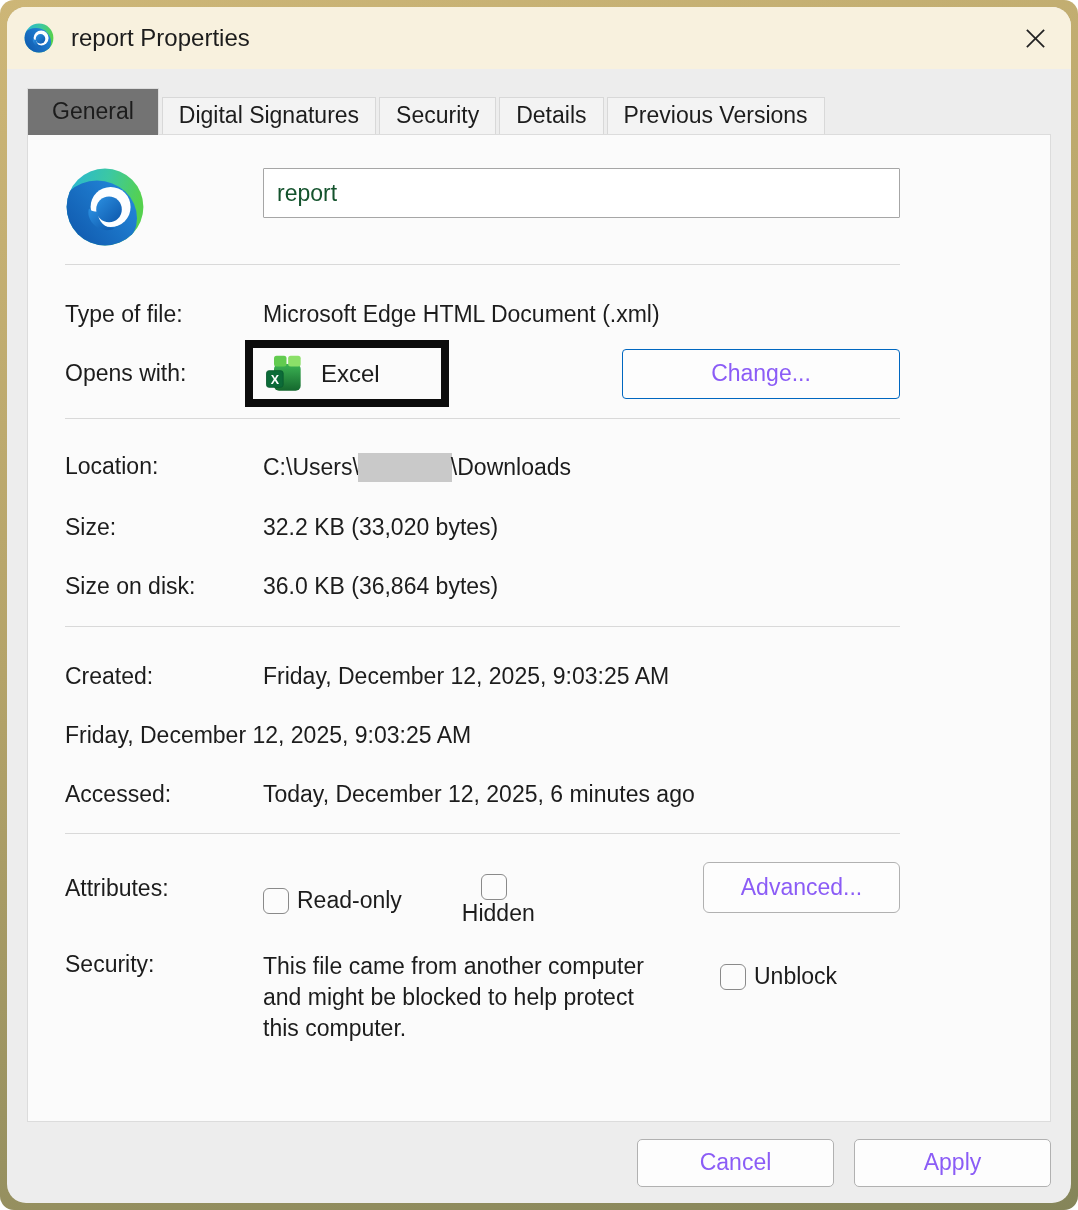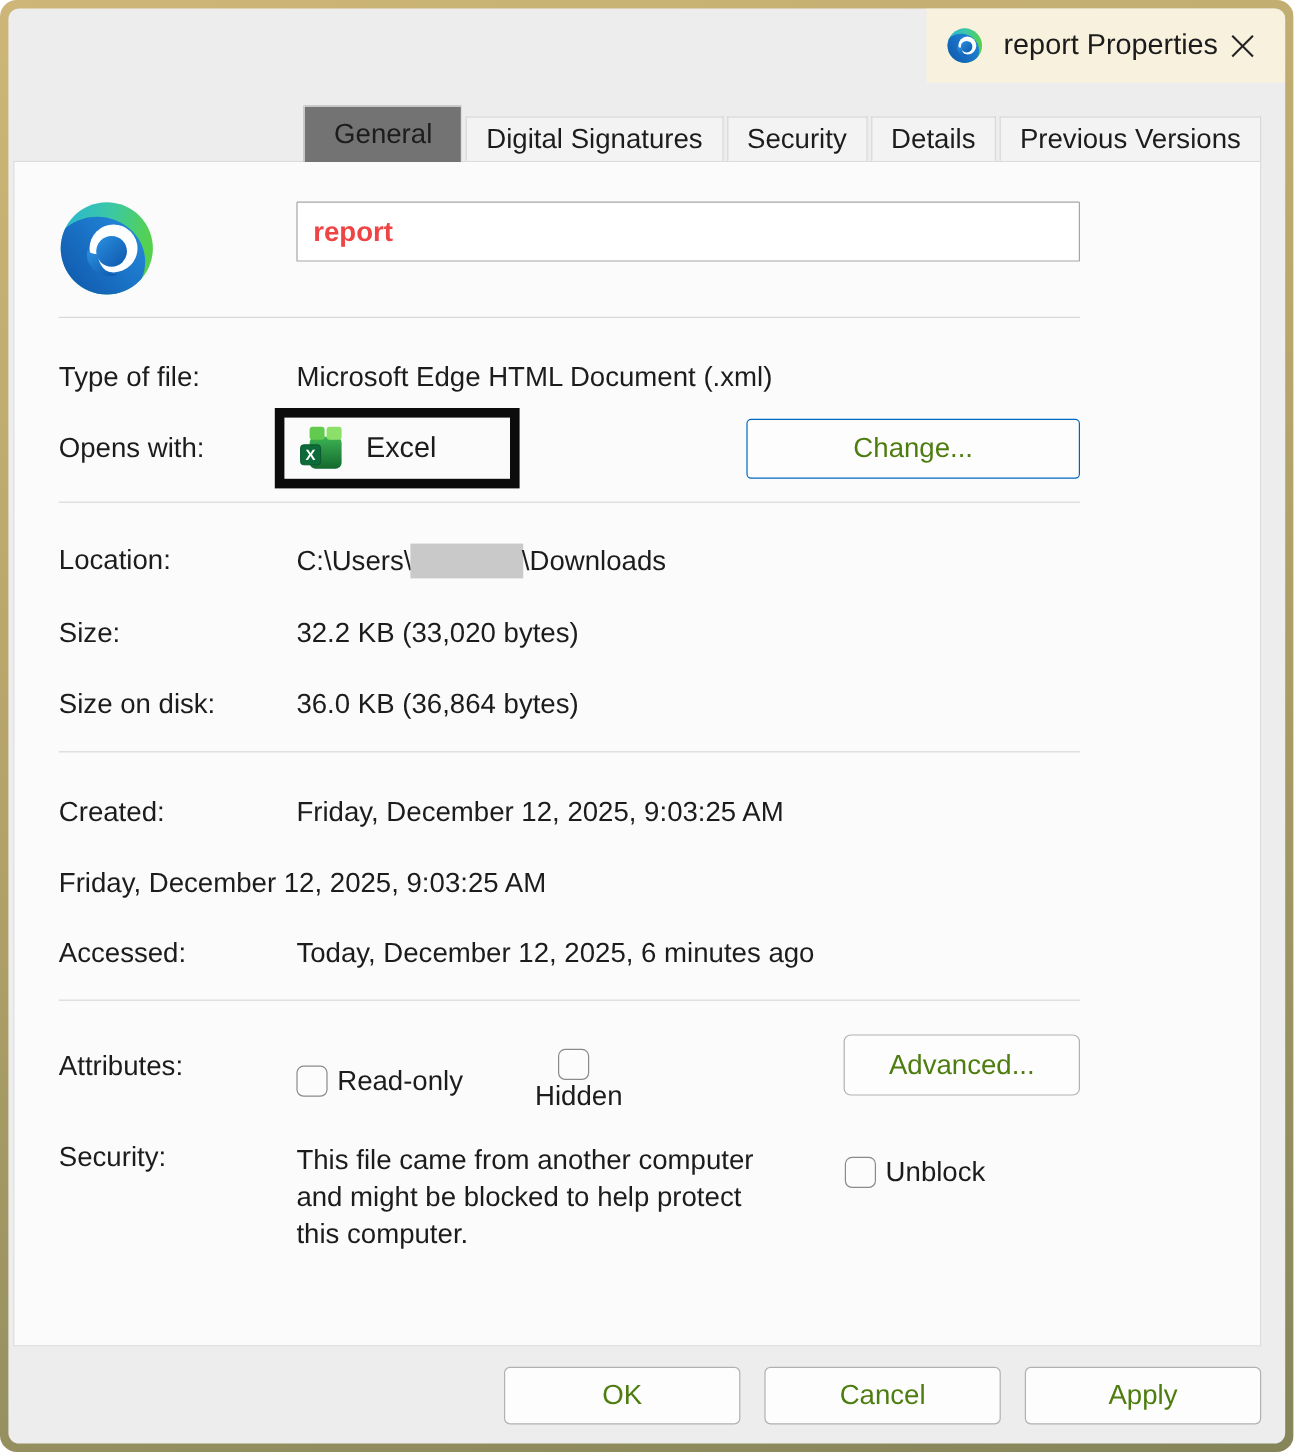--- a/index.html
+++ b/index.html
@@ -4,22 +4,22 @@
 <style>
   html,body { margin:0; padding:0; background:#ffffff; }
   body { font-family:"Liberation Sans", sans-serif; color:#1c1c1c; -webkit-font-smoothing:antialiased; }
 
   .window {
     width:1078px; height:1210px; box-sizing:border-box;
     padding:7px; border-radius:14px;
     background:linear-gradient(165deg,#cdb677 0%,#b4a369 45%,#85855a 100%);
   }
   .win-inner {
-    width:100%; height:100%; border-radius:9px; overflow:hidden;
-    background:#ededed; display:flex; flex-direction:column;align-items:flex-end;
+    width:100%; height:100%; border-radius:19px; overflow:hidden;
+    background:#ededed; display:flex; flex-direction:column;
   }
 
   
   .titlebar {
     height:62px; flex:none; background:#f8f1de;
     display:flex; align-items:center; padding:0 16px 0 17px;
   }
   .titlebar .app-icon { width:30px; height:30px; flex:none; }
   .titlebar .title { margin-left:17px; font-size:24px; }
   .close-btn {
@@ -52,37 +52,37 @@
   .flabel { width:198px; flex:none; font-size:23px; }
   .fvalue { font-size:23px; }
 
   
   .row-file { margin-top:32px; height:82px; display:flex; align-items:flex-start; }
   .edge-big { width:80px; height:80px; flex:none; }
   .name-spacer { width:118px; flex:none; }
   .name-input {
     width:653px; height:50px; box-sizing:border-box; margin-top:1px;
     border:1px solid #a6a6a6; background:#ffffff; border-radius:1px;
-    font-family:"Liberation Sans", sans-serif; font-size:23px; color:#ef4444;
-    padding:0 13px; outline:none;font-weight:bold;
+    font-family:"Liberation Sans", sans-serif; font-size:23px; color:#14532d;
+    padding:0 13px; outline:none;
   }
   .sep-1 { margin-top:15px; }
 
   .row-type { margin-top:36px; }
 
   .row-opens { margin-top:12px; align-items:center; }
   .hl-box {
     margin-left:-18px; box-sizing:border-box; width:204px; height:67px;
     border:8px solid #0c0c0c; display:flex; align-items:center; padding-left:11px;
     background:transparent;
   }
   .excel-icon { width:40px; height:40px; flex:none; }
   .opens-app-name { font-size:24px; margin-left:17px; }
   .btn {
-    font-family:"Liberation Sans", sans-serif; font-size:23px; color:#4d7c0f;
+    font-family:"Liberation Sans", sans-serif; font-size:23px; color:#8b5cf6;
     background:#fdfdfd; border:1px solid #b1b1b1; border-radius:5px; cursor:pointer;
   }
   .change-btn { margin-left:auto; width:278px; height:50px; border:1px solid #0067c0; border-radius:4px; }
   .sep-2 { margin-top:11px; }
 
   .row-loc { margin-top:34px; }
   .redacted {
     display:inline-block; width:94px; height:29px; background:#c9c9c9;
     vertical-align:-7px; margin:0 -1px;
   }
@@ -273,19 +273,18 @@
         <span class="security-text">This file came from another computer and might be blocked to help protect this computer.</span>
         <span class="cb-item unblock-item">
           <span class="checkbox"></span>
           <span class="cb-label">Unblock</span>
         </span>
       </div>
 
     </div>
 
     <div class="footer">
-      <button class="btn">OK</button>
       <button class="btn">Cancel</button>
       <button class="btn">Apply</button>
     </div>
 
   </div>
 </div>
 
 </body></html>

